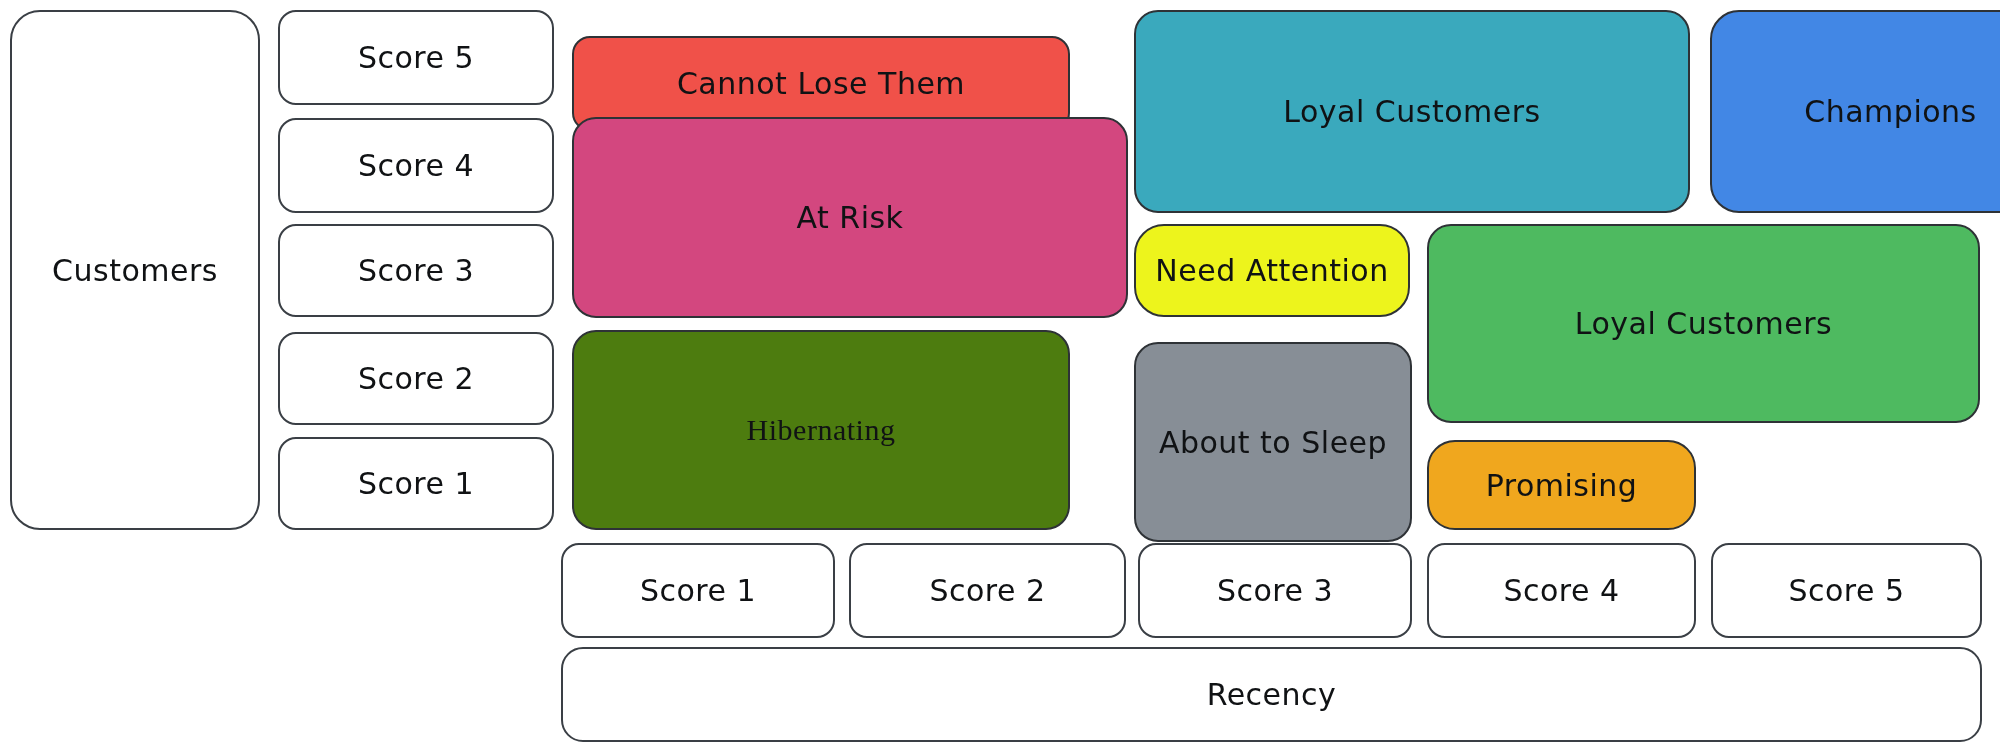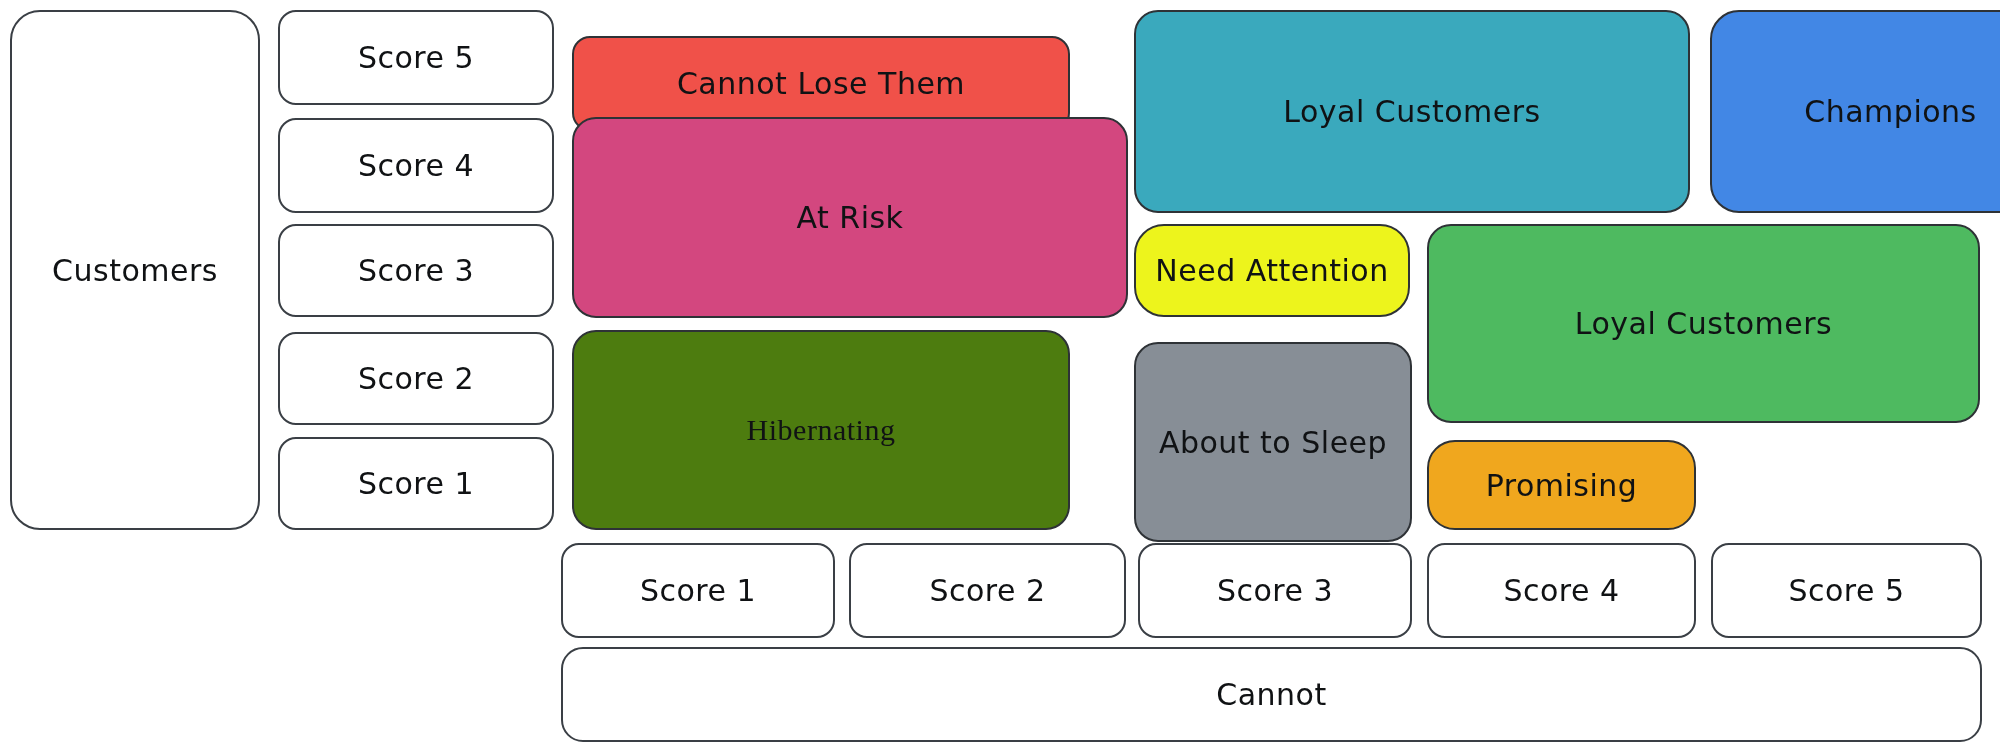--- a/index.html
+++ b/index.html
@@ -79,15 +79,15 @@
   <div class="box seg seg-need-attn" style="background: rgb(237, 244, 28); color: rgb(16, 18, 20);">Need Attention</div>
   <div class="box seg seg-about-sleep" style="background: rgb(135, 142, 150); color: rgb(16, 18, 20);">About to Sleep</div>
   <div class="box seg seg-loyal-green" style="background: rgb(78, 186, 96); color: rgb(16, 18, 20);">Loyal Customers</div>
   <div class="box seg seg-promising" style="background: rgb(240, 167, 30); color: rgb(16, 18, 20); border-radius: 28px;">Promising</div>
 
   <div class="box rbox rbox-1">Score 1</div>
   <div class="box rbox rbox-2">Score 2</div>
   <div class="box rbox rbox-3">Score 3</div>
   <div class="box rbox rbox-4">Score 4</div>
   <div class="box rbox rbox-5">Score 5</div>
-  <div class="box recency-axis">Cannot</div>
+  <div class="box recency-axis">Recency</div>
 
 </div>
 
 </body></html>

